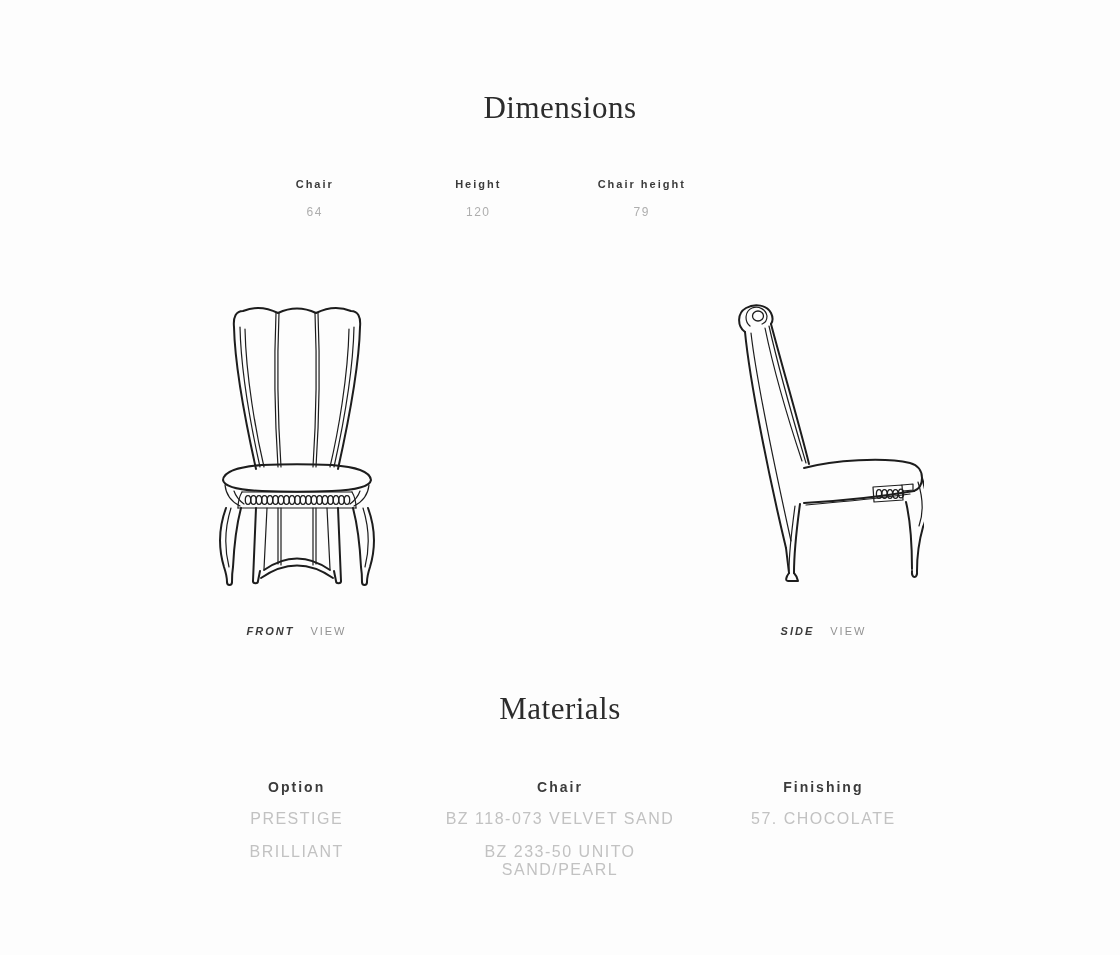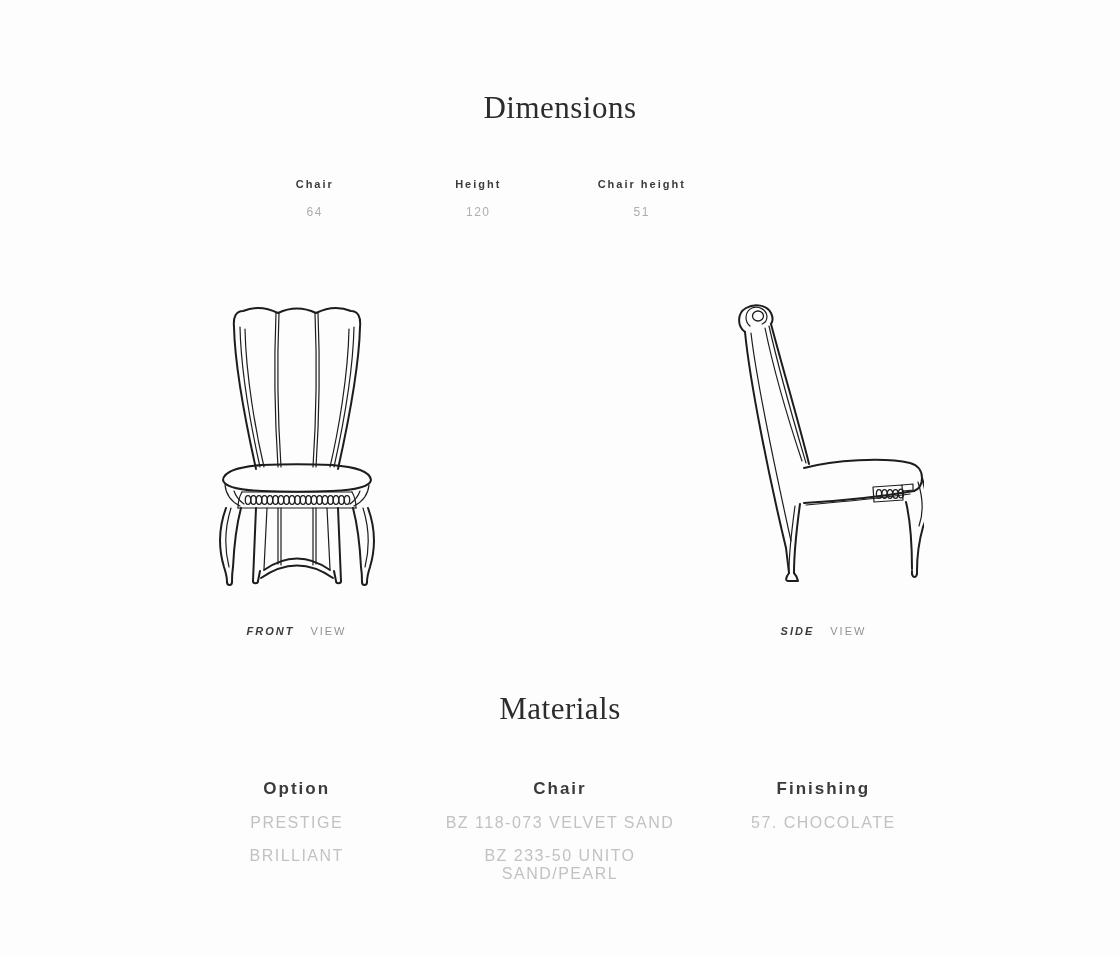--- a/index.html
+++ b/index.html
@@ -60,21 +60,21 @@
   
   .materials-title { margin-top: 54px; }
   .materials-grid {
     width: 790px;
     margin: 52px auto 0;
     display: grid;
     grid-template-columns: repeat(3, 1fr);
   }
   .material-col { text-align: center; }
   .material-header {
-    font-size: 17px;
+    font-size: 14px;
     font-weight: 700;
     letter-spacing: 2px;
     color: #3b3b3b;
   }
   .material-value {
     margin-top: 15px;
     font-size: 16px;
     letter-spacing: 1.5px;
     color: #c2c2c2;
     min-height: 12px;
@@ -97,21 +97,21 @@
       <div class="spec-cell">
         <div class="spec-label">Chair</div>
         <div class="spec-value">64</div>
       </div>
       <div class="spec-cell">
         <div class="spec-label">Height</div>
         <div class="spec-value">120</div>
       </div>
       <div class="spec-cell">
         <div class="spec-label">Chair height</div>
-        <div class="spec-value">51</div>
+        <div class="spec-value">79</div>
       </div>
     </div>
 
     <div class="figures-row">
 
       <figure class="figure-cell">
         <svg width="170" height="292" viewBox="0 0 170 292">
 
           <path class="art w2" d="M44,168 C36,132 23,70 22,26 C21,16 24,10 31,10 Q48,3 66,12 Q85,3 104,12 Q122,3 139,10 C146,10 149,16 148,26 C147,70 134,132 126,168"></path>
 

